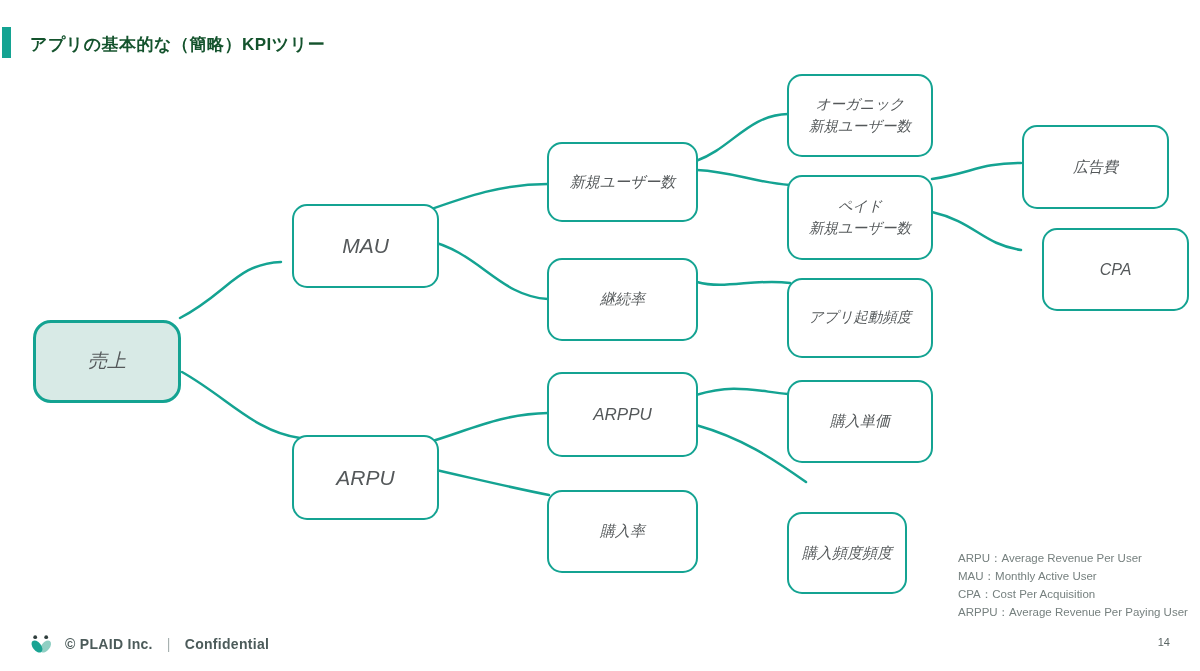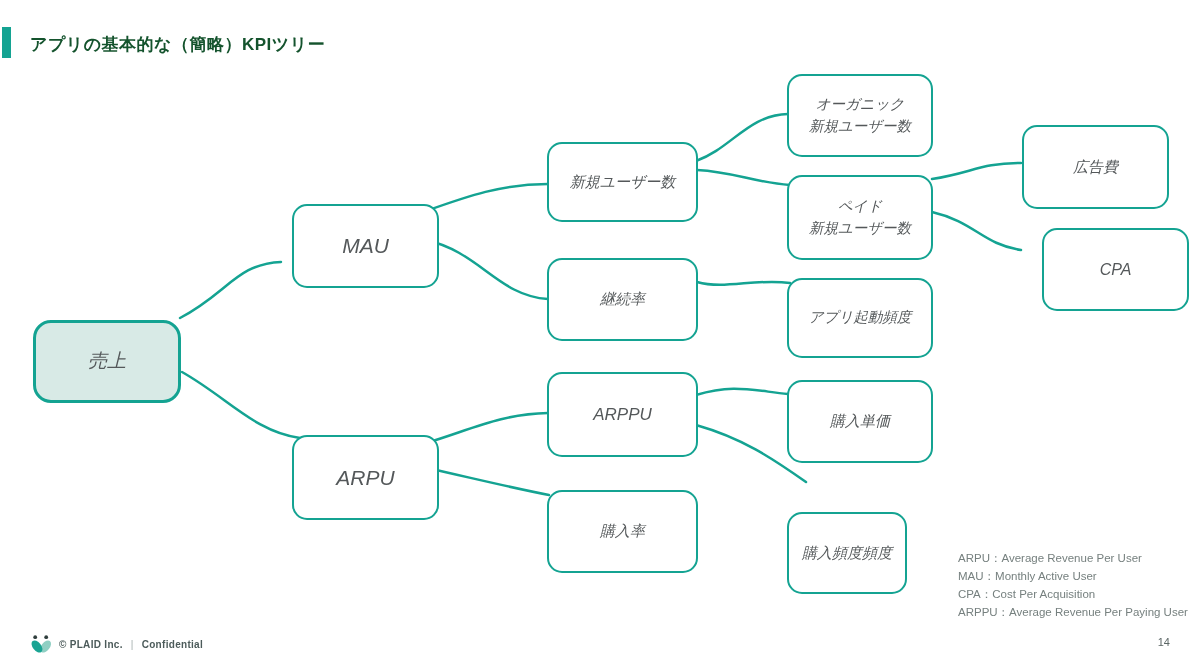--- a/index.html
+++ b/index.html
@@ -30,22 +30,22 @@
   }
   .node.lvl2{font-size:21px;margin-left:12px;}
   .node.lvl3{font-size:15px;}
   .node.lvl4{font-size:14.5px;}
   .legend{
     position:absolute;left:958px;top:549px;
     font-size:11.5px;color:#76807f;line-height:18px;
   }
   .footer{
     position:absolute;left:30px;top:633px;height:22px;
-    display:flex;align-items:center;gap:4px;
-    color:#4c5b5a;font-size:10px;font-weight:bold;letter-spacing:.3px;
+    display:flex;align-items:center;gap:10px;
+    color:#4c5b5a;font-size:14px;font-weight:bold;letter-spacing:.3px;
   }
   .footer .sep{color:#a7b1b0;font-weight:normal;padding:0 4px;}
   .page-num{
     position:absolute;right:30px;top:636px;
     font-size:11px;color:#5b6665;
   }
   .logo{width:25px;height:21px;}
 </style>
 </head>
 <body>

